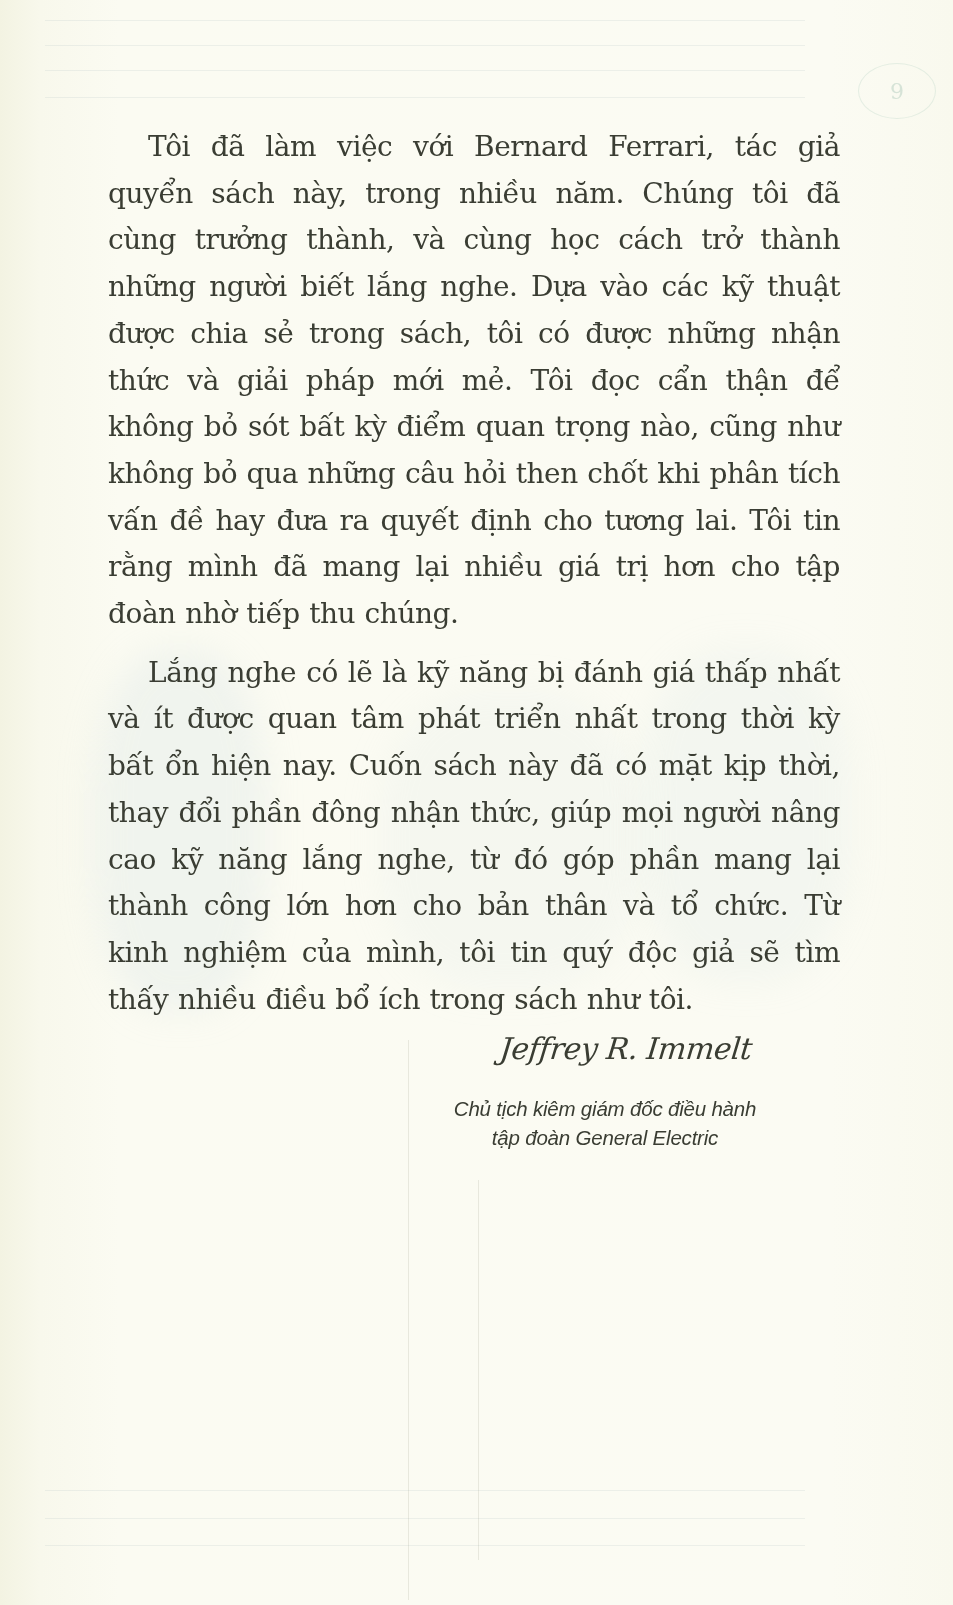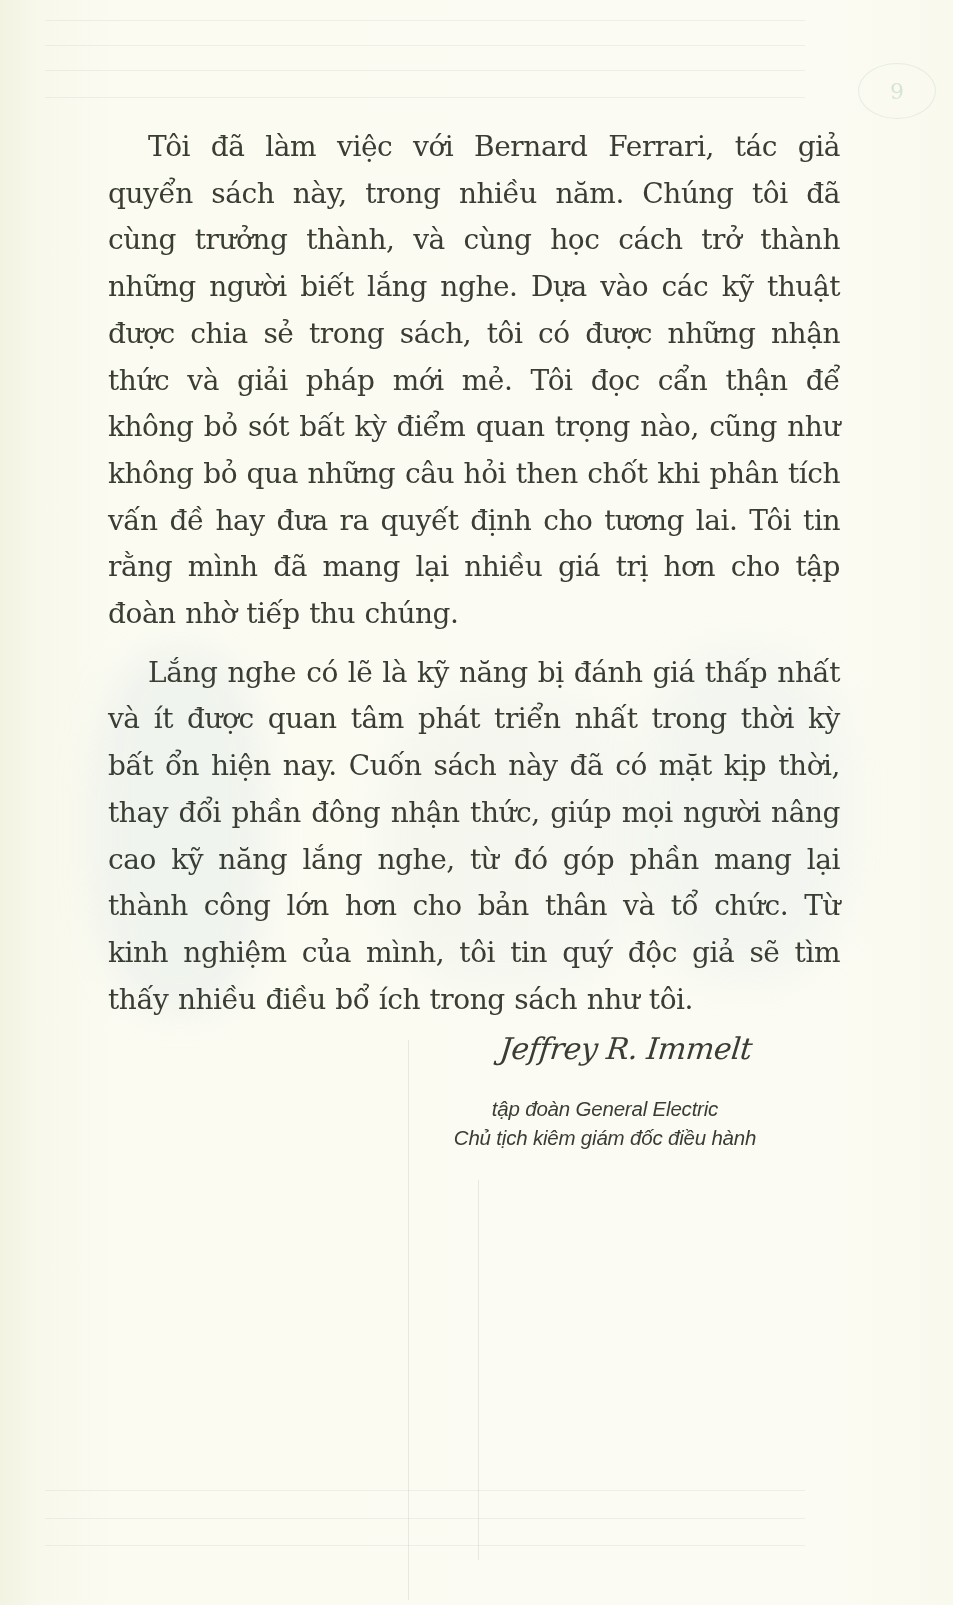--- a/index.html
+++ b/index.html
@@ -133,16 +133,16 @@
   </div>
 
   <div class="body-text">
     <p>Tôi đã làm việc với Bernard Ferrari, tác giả quyển sách này, trong nhiều năm. Chúng tôi đã cùng trưởng thành, và cùng học cách trở thành những người biết lắng nghe. Dựa vào các kỹ thuật được chia sẻ trong sách, tôi có được những nhận thức và giải pháp mới mẻ. Tôi đọc cẩn thận để không bỏ sót bất kỳ điểm quan trọng nào, cũng như không bỏ qua những câu hỏi then chốt khi phân tích vấn đề hay đưa ra quyết định cho tương lai. Tôi tin rằng mình đã mang lại nhiều giá trị hơn cho tập đoàn nhờ tiếp thu chúng.</p>
     <p>Lắng nghe có lẽ là kỹ năng bị đánh giá thấp nhất và ít được quan tâm phát triển nhất trong thời kỳ bất ổn hiện nay. Cuốn sách này đã có mặt kịp thời, thay đổi phần đông nhận thức, giúp mọi người nâng cao kỹ năng lắng nghe, từ đó góp phần mang lại thành công lớn hơn cho bản thân và tổ chức. Từ kinh nghiệm của mình, tôi tin quý độc giả sẽ tìm thấy nhiều điều bổ ích trong sách như tôi.</p>
   </div>
 
   <div class="signature">Jeffrey R. Immelt</div>
 
   <div class="signer-title">
+    <div>Chủ tịch kiêm giám đốc điều hành</div>
     <div>tập đoàn General Electric</div>
-    <div>Chủ tịch kiêm giám đốc điều hành</div>
   </div>
 </div>
 
 </body></html>

